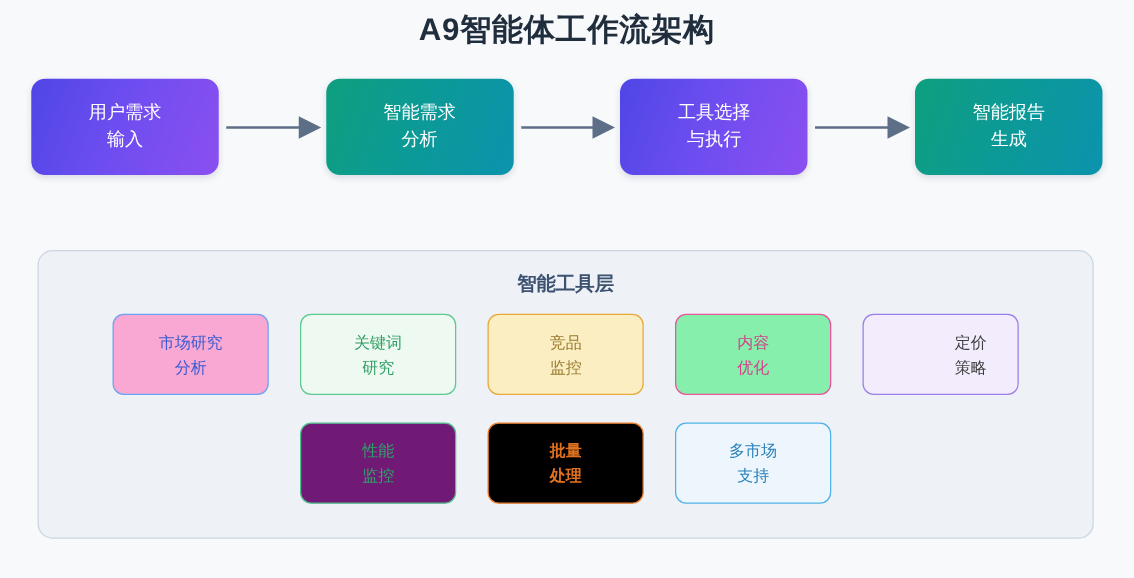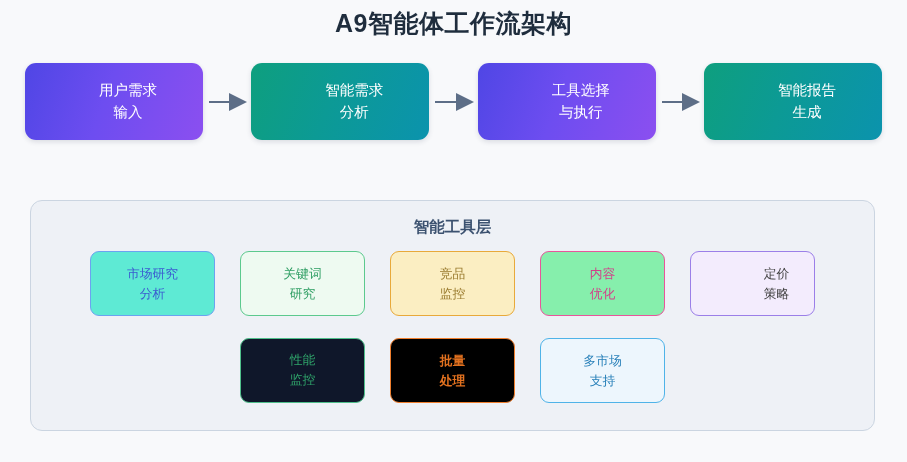--- a/index.html
+++ b/index.html
@@ -44,21 +44,20 @@
     border-radius: 11px;
     display: flex;
     flex-direction: column;
     align-items: center;
     justify-content: center;
     color: #ffffff;
     font-size: 14.5px;
     line-height: 1.45;
     box-shadow: 0 2px 5px rgba(40,50,80,0.14);
     flex: 0 0 auto;
-    padding-left: 28px;
   }
   .flow-box .l1, .flow-box .l2 { display: block; }
   .grad-purple {
     background: linear-gradient(110deg, #4f46e5 0%, #6d4df0 45%, #8b4ff0 100%);
   }
   .grad-teal {
     background: linear-gradient(110deg, #0e9f7e 0%, #0c9a95 45%, #0b93ad 100%);
   }
 
   .arrow {
@@ -133,26 +132,26 @@
     display: flex;
     flex-direction: column;
     align-items: center;
     justify-content: center;
     font-size: 12.8px;
     line-height: 1.5;
     background: #fff;
   }
   .tool-card .l1, .tool-card .l2 { display: block; }
 
-  .c-blue   { border-color: #6ba3f0; background: #5eead4; color: #3b5bd0; }
+  .c-blue   { border-color: #6ba3f0; background: #f9a8d4; color: #3b5bd0; }
   .c-green  { border-color: #5cc98e; background: #eefaf1; color: #2e9e63; }
   .c-amber  { border-color: #e8a93a; background: #fbeec2; color: #9a7b2e; }
   .c-pink   { border-color: #e8559b; background: #86efac; color: #d1418a; }
   .c-violet { border-color: #9b7fe8; background: #f3ecfd; color: #404040; padding-left: 48px; }
-  .c-mint   { border-color: #4fbf8b; background: #0f172a; color: #2fa36a; font-family: Liberation Mono, monospace; }
+  .c-mint   { border-color: #4fbf8b; background: #701a75; color: #2fa36a; }
   .c-orange { border-color: #ef7f2e; background: #000000; color: #e2711f; font-weight: bold; }
   .c-sky    { border-color: #4fb3e8; background: #edf6fd; color: #2980b9; }
 </style>
 </head>
 <body>
 
 <div class="page-title">A9智能体工作流架构</div>
 
 <div class="flow-row">
 

